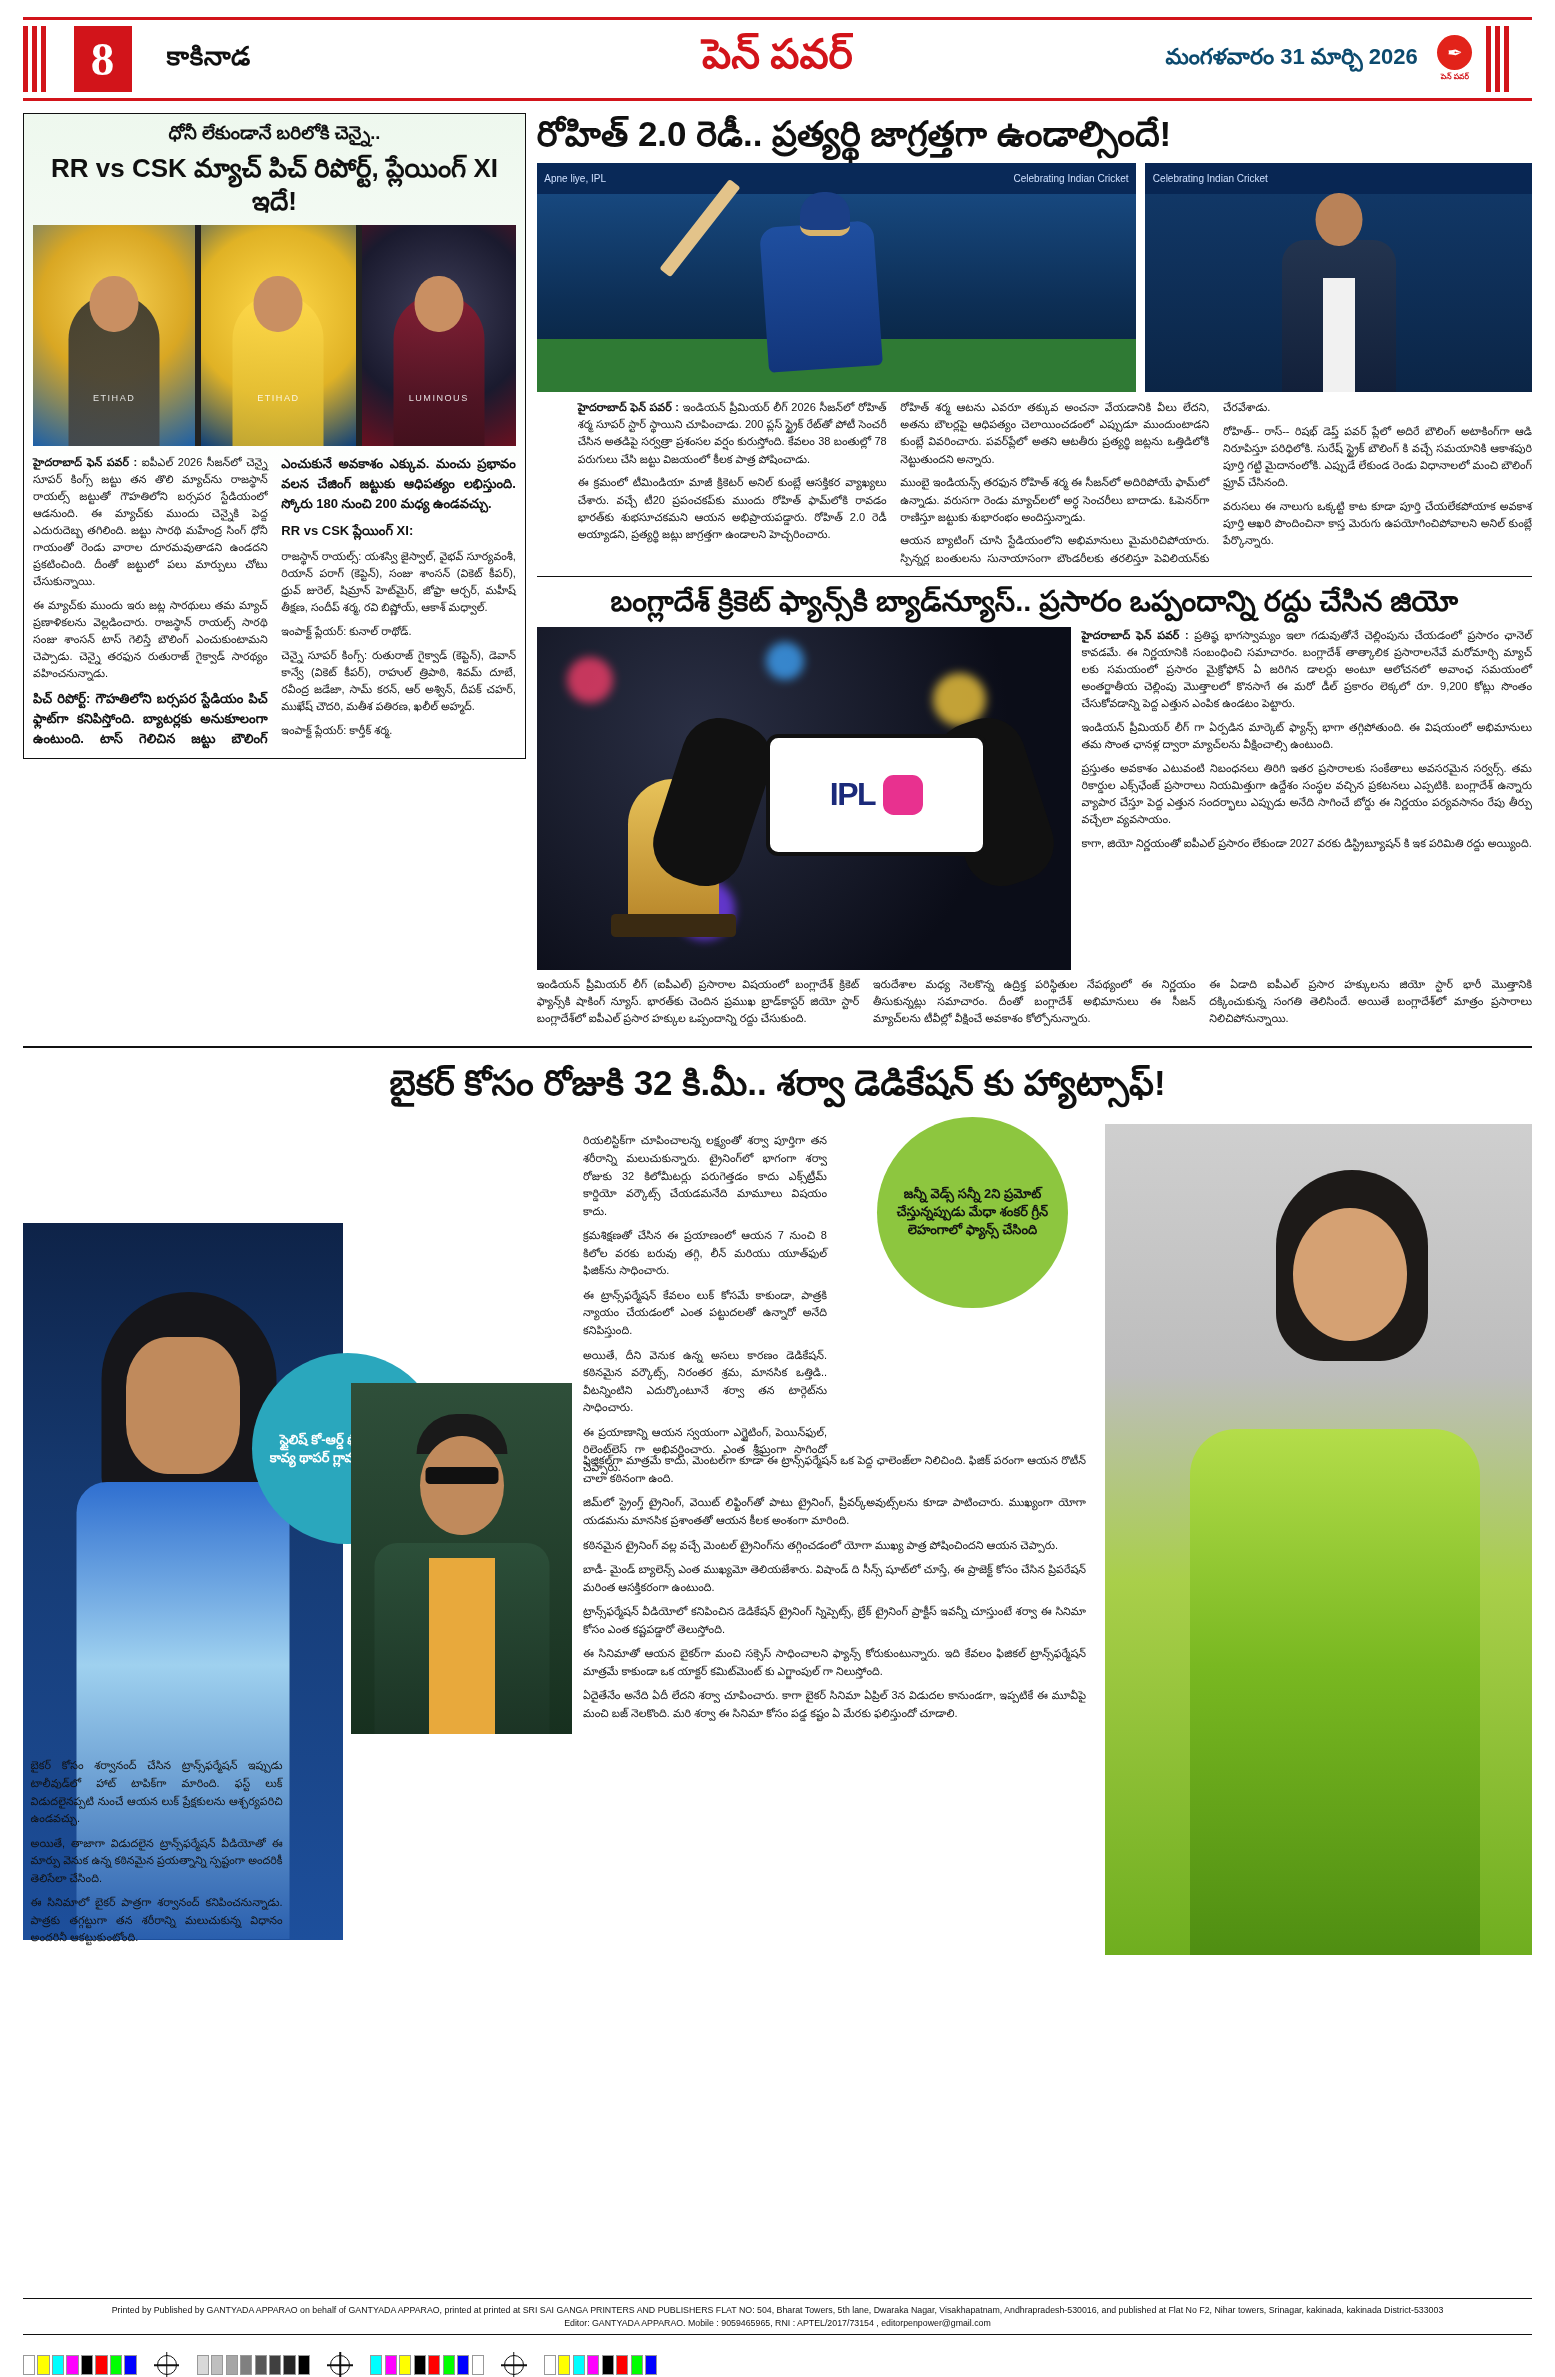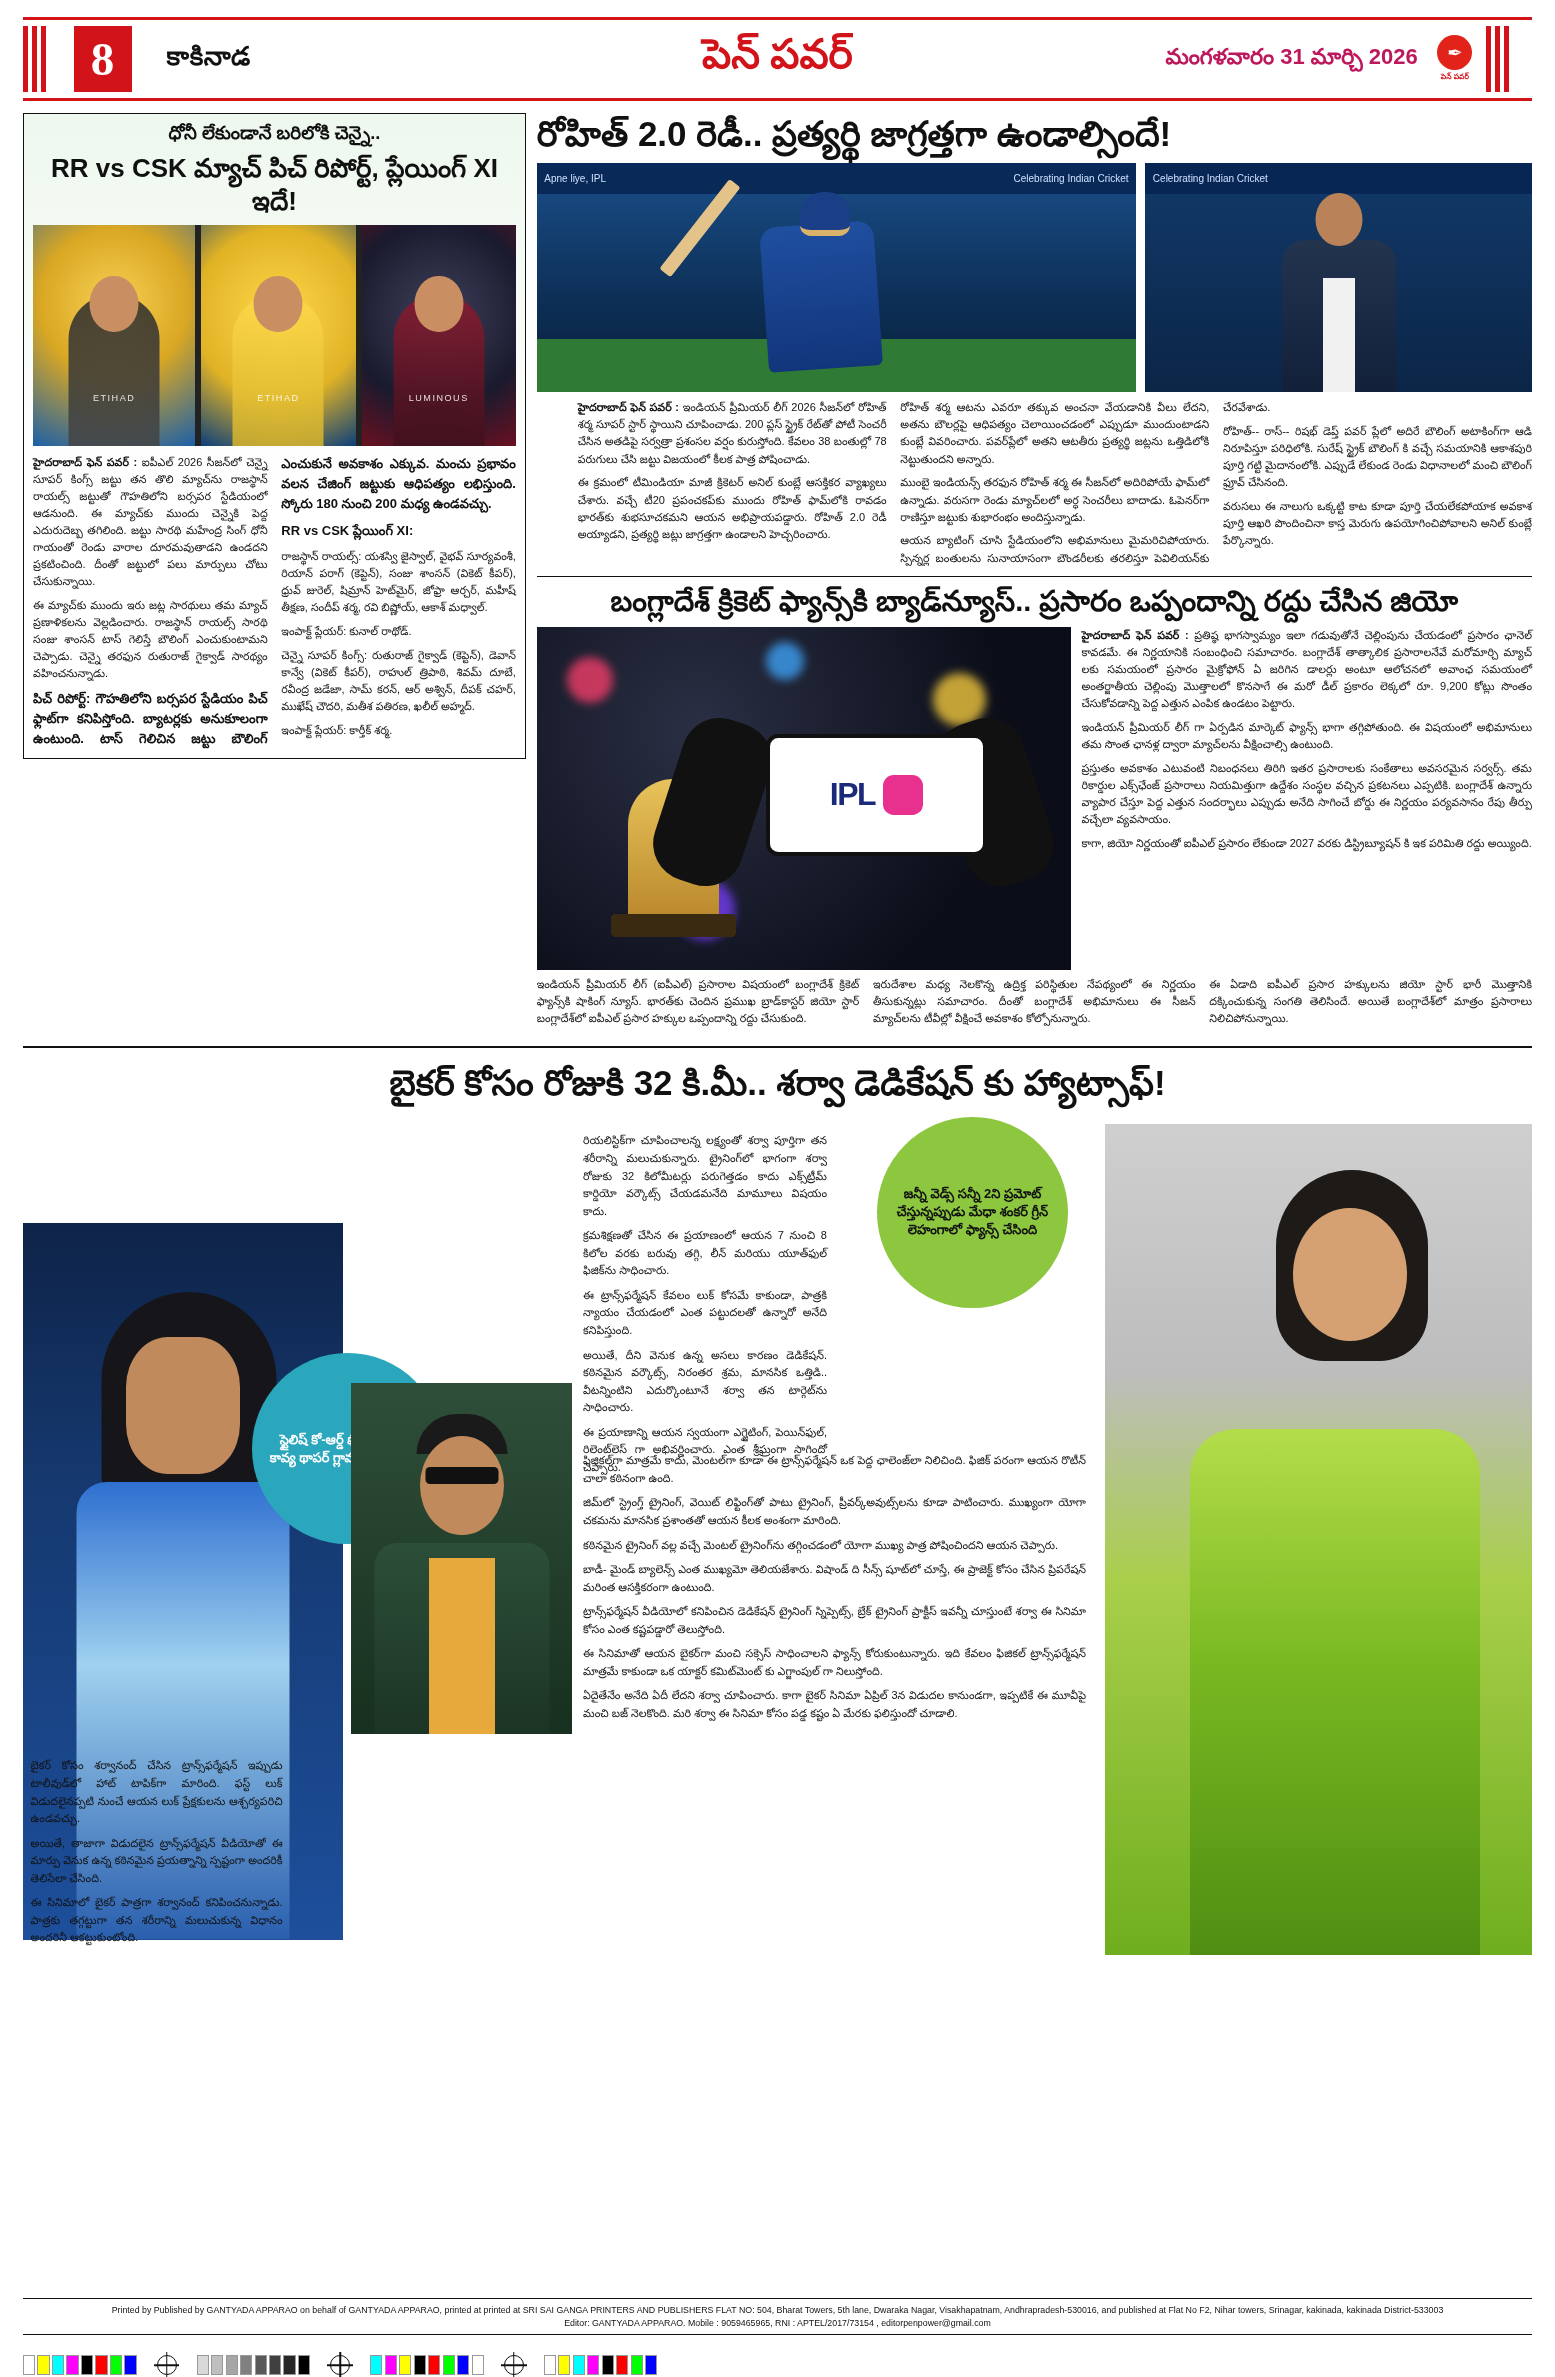--- a/index.html
+++ b/index.html
@@ -37,21 +37,21 @@
   .mast-city {
     font-size:26px; font-weight:bold; margin-left:35px; letter-spacing:0.4px;
     color:#111;
   }
   .mast-title {
     position:absolute; left:50%; transform:translateX(-50%);
     font-size:41px; font-weight:bold; color:#d2141a;
     font-family:"Liberation Serif", serif;
   }
   .mast-date {
-    margin-left:auto; font-size:22px; font-weight:bold; color:#be185d;
+    margin-left:auto; font-size:22px; font-weight:bold; color:#0c4a6e;
     padding-right:13.7px;
   }
   .mast-logo {
     width:47px; height:58px; display:flex; flex-direction:column; align-items:center;
     justify-content:center; margin-right:7.6px;
   }
   .mast-logo .circ {
     width:35px;height:35px;border-radius:50%;background:#e2231a;
     display:flex;align-items:center;justify-content:center;color:#fff;font-size:18.3px;
   }
@@ -423,21 +423,21 @@
         <div class="fcol" style="left:560px; top:8px; width:244px;">
           <p>రియలిస్టిక్‌గా చూపించాలన్న లక్ష్యంతో శర్వా పూర్తిగా తన శరీరాన్ని మలుచుకున్నారు. ట్రైనింగ్‌లో భాగంగా శర్వా రోజుకు 32 కిలోమీటర్లు పరుగెత్తడం కాదు ఎక్స్‌ట్రీమ్ కార్డియో వర్కౌట్స్ చేయడమనేది మామూలు విషయం కాదు.</p>
           <p>క్రమశిక్షణతో చేసిన ఈ ప్రయాణంలో ఆయన 7 నుంచి 8 కిలోల వరకు బరువు తగ్గి, లీన్ మరియు యూత్‌ఫుల్ ఫిజిక్‌ను సాధించారు.</p>
           <p>ఈ ట్రాన్స్‌ఫర్మేషన్ కేవలం లుక్ కోసమే కాకుండా, పాత్రకి న్యాయం చేయడంలో ఎంత పట్టుదలతో ఉన్నారో అనేది కనిపిస్తుంది.</p>
           <p>అయితే, దీని వెనుక ఉన్న అసలు కారణం డెడికేషన్. కఠినమైన వర్కౌట్స్, నిరంతర శ్రమ, మానసిక ఒత్తిడి.. వీటన్నింటిని ఎదుర్కొంటూనే శర్వా తన టార్గెట్‌ను సాధించారు.</p>
           <p>ఈ ప్రయాణాన్ని ఆయన స్వయంగా ఎగ్జైటింగ్, పెయిన్‌ఫుల్, రిలెంట్‌లెస్ గా అభివర్ణించారు. ఎంత శ్రీఘ్రంగా సాగిందో చెప్పారు.</p>
         </div>
 
         <div class="fcol" style="left:560px; top:328px; width:503px;">
           <p>ఫిజికల్‌గా మాత్రమే కాదు, మెంటల్‌గా కూడా ఈ ట్రాన్స్‌ఫర్మేషన్ ఒక పెద్ద ఛాలెంజ్‌లా నిలిచింది. ఫిజిక్ పరంగా ఆయన రొటీన్ చాలా కఠినంగా ఉంది.</p>
-          <p>జిమ్‌లో స్ట్రెంగ్త్ ట్రైనింగ్, వెయిట్ లిఫ్టింగ్‌తో పాటు ట్రైనింగ్, ప్రీవర్క్అవుట్స్‌లను కూడా పాటించారు. ముఖ్యంగా యోగా చకమను మానసిక ప్రశాంతతో ఆయన కీలక అంశంగా మారింది.</p>
+          <p>జిమ్‌లో స్ట్రెంగ్త్ ట్రైనింగ్, వెయిట్ లిఫ్టింగ్‌తో పాటు ట్రైనింగ్, ప్రీవర్క్అవుట్స్‌లను కూడా పాటించారు. ముఖ్యంగా యోగా యడమను మానసిక ప్రశాంతతో ఆయన కీలక అంశంగా మారింది.</p>
           <p>కఠినమైన ట్రైనింగ్ వల్ల వచ్చే మెంటల్ ట్రైనింగ్‌ను తగ్గించడంలో యోగా ముఖ్య పాత్ర పోషించిందని ఆయన చెప్పారు.</p>
           <p>బాడీ- మైండ్ బ్యాలెన్స్ ఎంత ముఖ్యమో తెలియజేశారు. విషాండ్ ది సీన్స్ షూట్‌లో చూస్తే, ఈ ప్రాజెక్ట్ కోసం చేసిన ప్రిపరేషన్ మరింత ఆసక్తికరంగా ఉంటుంది.</p>
           <p>ట్రాన్స్‌ఫర్మేషన్ వీడియోలో కనిపించిన డెడికేషన్ ట్రైనింగ్ స్నిప్పెట్స్, బ్రేక్ ట్రైనింగ్ ప్రాక్టీస్ ఇవన్నీ చూస్తుంటే శర్వా ఈ సినిమా కోసం ఎంత కష్టపడ్డారో తెలుస్తోంది.</p>
           <p>ఈ సినిమాతో ఆయన బైకర్‌గా మంచి సక్సెస్ సాధించాలని ఫ్యాన్స్ కోరుకుంటున్నారు. ఇది కేవలం ఫిజికల్ ట్రాన్స్‌ఫర్మేషన్ మాత్రమే కాకుండా ఒక యాక్టర్ కమిట్‌మెంట్ కు ఎగ్జాంపుల్ గా నిలుస్తోంది.</p>
           <p>ఏదైతేనేం అనేది ఏదీ లేదని శర్వా చూపించారు. కాగా బైకర్ సినిమా ఏప్రిల్ 3న విడుదల కానుండగా, ఇప్పటికే ఈ మూవీపై మంచి బజ్ నెలకొంది. మరి శర్వా ఈ సినిమా కోసం పడ్డ కష్టం ఏ మేరకు ఫలిస్తుందో చూడాలి.</p>
           <p></p>
         </div>
 
         <div class="girl-green">
           <div style="position:absolute;left:40%;top:46px;width:152px;height:191px;border-radius:84px 84px 53px 53px;background:#1d1a18;"></div>

